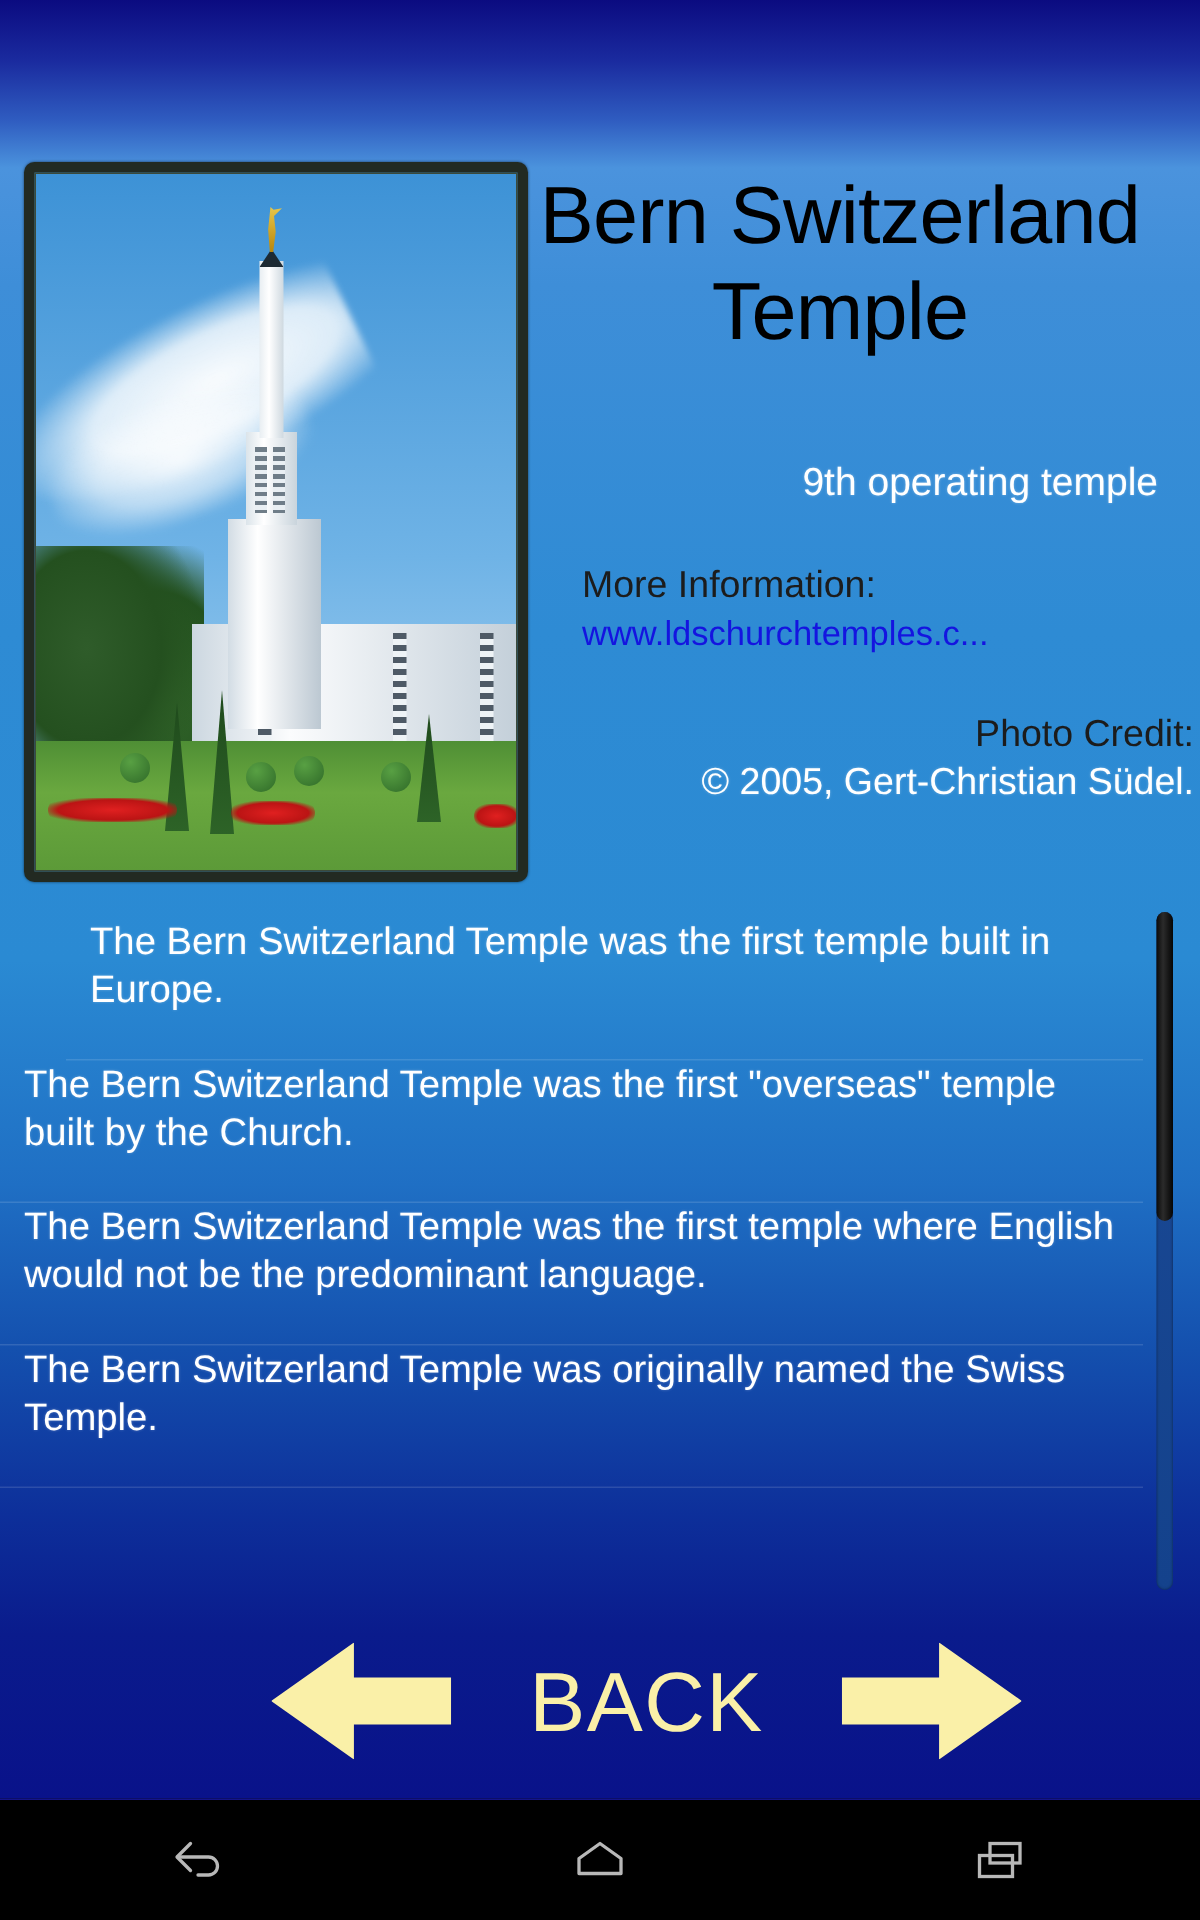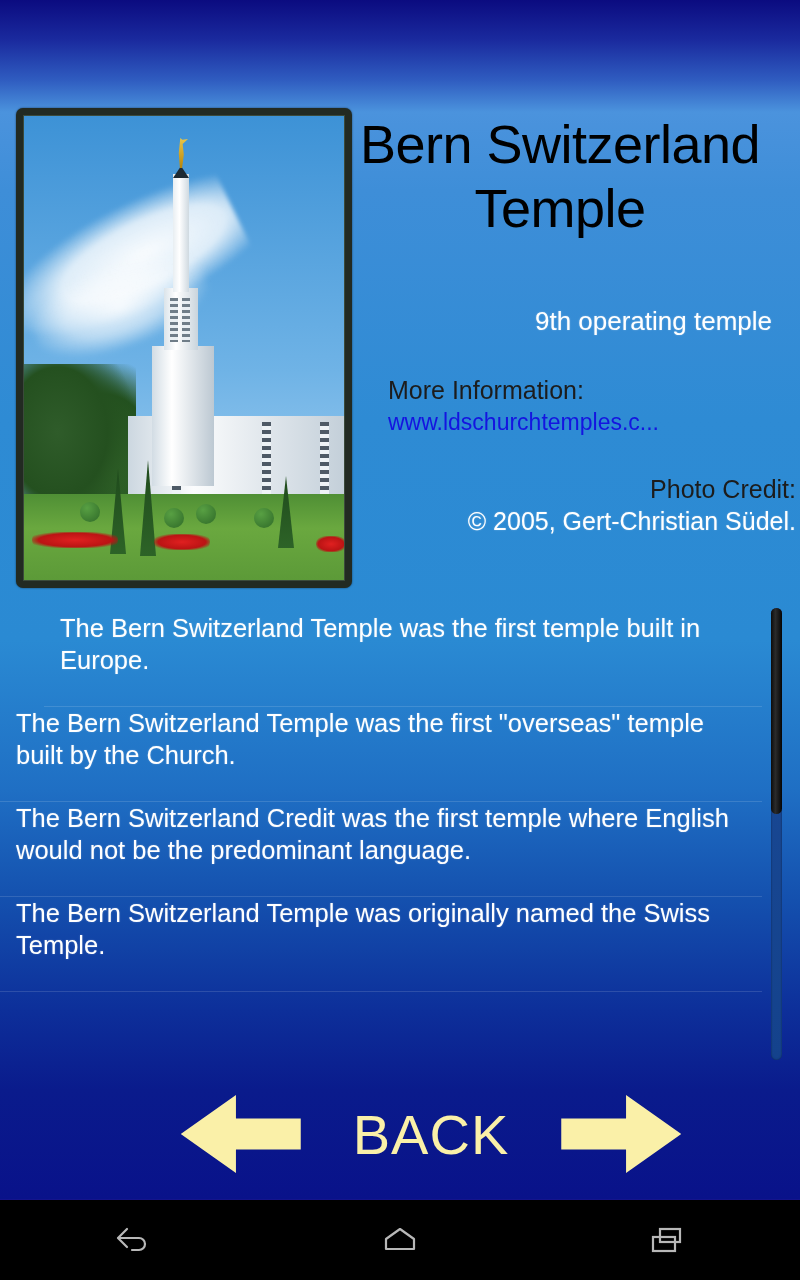--- a/index.html
+++ b/index.html
@@ -318,21 +318,21 @@
   </div>
 
   <div class="credit-block">
     <div class="info-label">Photo Credit:</div>
     <div class="credit-value">© 2005, Gert-Christian Südel.</div>
   </div>
 
   <div class="facts">
     <div class="fact">The Bern Switzerland Temple was the first temple built in Europe.</div>
     <div class="fact">The Bern Switzerland Temple was the first "overseas" temple built by the Church.</div>
-    <div class="fact">The Bern Switzerland Credit was the first temple where English would not be the predominant language.</div>
+    <div class="fact">The Bern Switzerland Temple was the first temple where English would not be the predominant language.</div>
     <div class="fact">The Bern Switzerland Temple was originally named the Swiss Temple.</div>
   </div>
 
   <div class="scrollbar-track">
     <div class="scrollbar-thumb"></div>
   </div>
 
   <div class="navbar-app">
     <div class="arrow arrow-left"></div>
     <div class="back-label">BACK</div>

